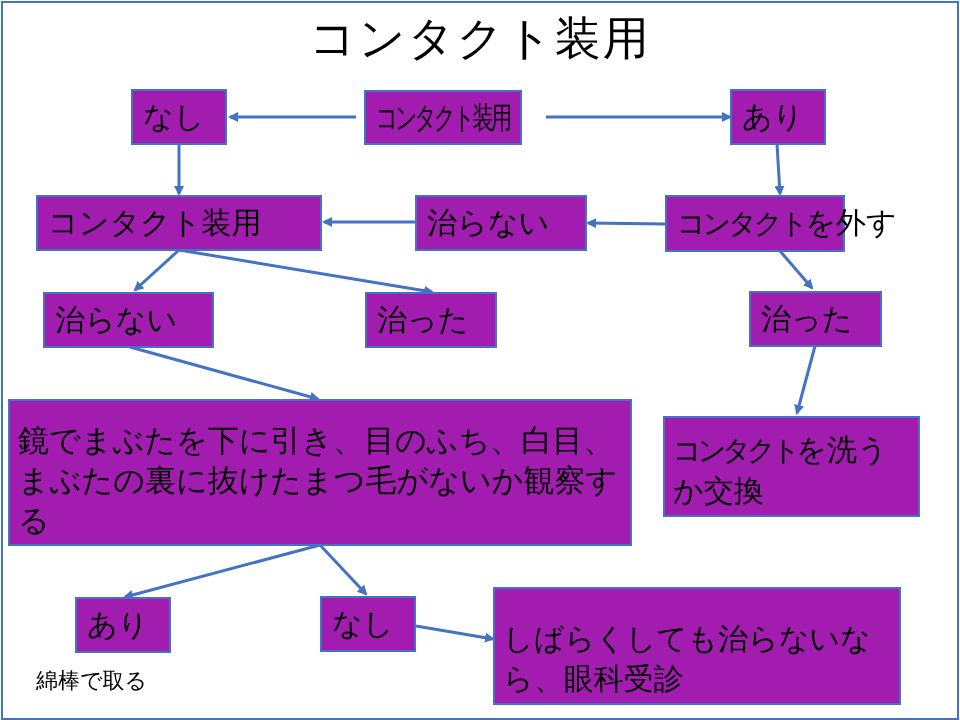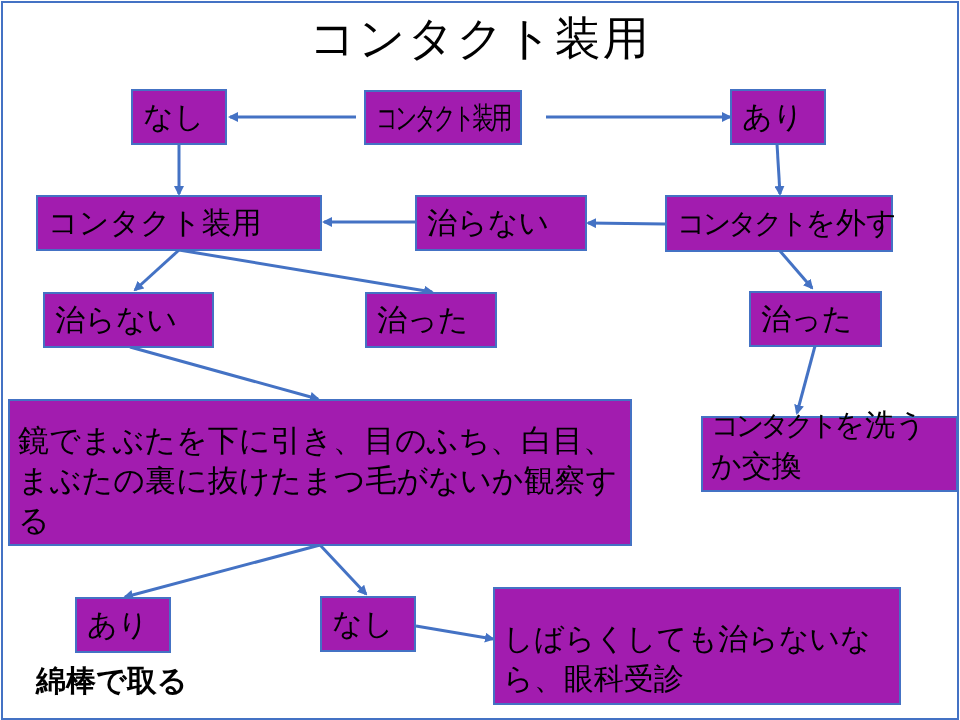--- a/index.html
+++ b/index.html
@@ -6,21 +6,21 @@
   body { width:960px; height:720px; position:relative; overflow:hidden;
          font-family:"DejaVu Sans", "Liberation Sans", sans-serif; color:#000; }
   .frame { position:absolute; left:1px; top:1px; width:954px; height:715px;
            border:2px solid #4472c4; box-sizing:content-box; }
   .title { position:absolute; left:0; top:8px; width:960px; text-align:center;
            font-size:46px; line-height:60px; letter-spacing:2px; }
   .box { position:absolute; border:2px solid #4472c4; background:#a21caf;
          box-sizing:border-box; font-size:30px; line-height:38px;
          padding:0 10px; white-space:nowrap; display:flex; align-items:center; }
   .box.multi { white-space:normal; align-items:flex-end; padding:4px 8px; line-height:40px; }
-  .note { position:absolute; font-size:30px; line-height:38px;font-weight:bold; }
+  .note { position:absolute; font-size:22px; line-height:38px; }
   svg.arrows { position:absolute; left:0; top:0; width:960px; height:720px; pointer-events:none; }
   .narrow { letter-spacing:-4px; display:inline-block; transform:scaleX(0.72); transform-origin:left center; }
 </style>
 </head>
 <body>
 
 <div class="frame"></div>
 
 <div class="title">コンタクト装用</div>
 
@@ -61,41 +61,41 @@
 </div>
 
 <div class="box" style="left:36px;top:195px;width:286px;height:56px;">
   <span>コンタクト装用</span>
 </div>
 
 <div class="box" style="left:415px;top:195px;width:172px;height:56px;">
   <span>治らない</span>
 </div>
 
-<div class="box" style="left:665px;top:195px;width:228px;height:57px;">
+<div class="box" style="left:665px;top:195px;width:180px;height:57px;">
   <span><span class="narrow" style="transform:none;letter-spacing:-3px;font-size:28px;">コンタクト</span>を外す</span>
 </div>
 
 <div class="box" style="left:43px;top:292px;width:171px;height:56px;">
   <span>治らない</span>
 </div>
 
 <div class="box" style="left:365px;top:292px;width:132px;height:56px;">
   <span>治った</span>
 </div>
 
 <div class="box" style="left:749px;top:291px;width:133px;height:56px;">
   <span>治った</span>
 </div>
 
 <div class="box multi" style="left:8px;top:399px;width:624px;height:147px;font-size:31px;">
   <span>鏡でまぶたを下に引き、目のふち、白目、まぶたの裏に抜けたまつ毛がないか観察する</span>
 </div>
 
-<div class="box multi" style="left:663px;top:416px;width:257px;height:76px;margin-left:38px;">
+<div class="box multi" style="left:663px;top:416px;width:257px;height:101px;">
   <span><span style="letter-spacing:-4px;font-size:28px;">コンタクト</span>を洗うか交換</span>
 </div>
 
 <div class="box" style="left:75px;top:597px;width:96px;height:56px;">
   <span>あり</span>
 </div>
 
 <div class="note" style="left:36px;top:662px;">綿棒で取る</div>
 
 <div class="box" style="left:320px;top:596px;width:96px;height:56px;">

